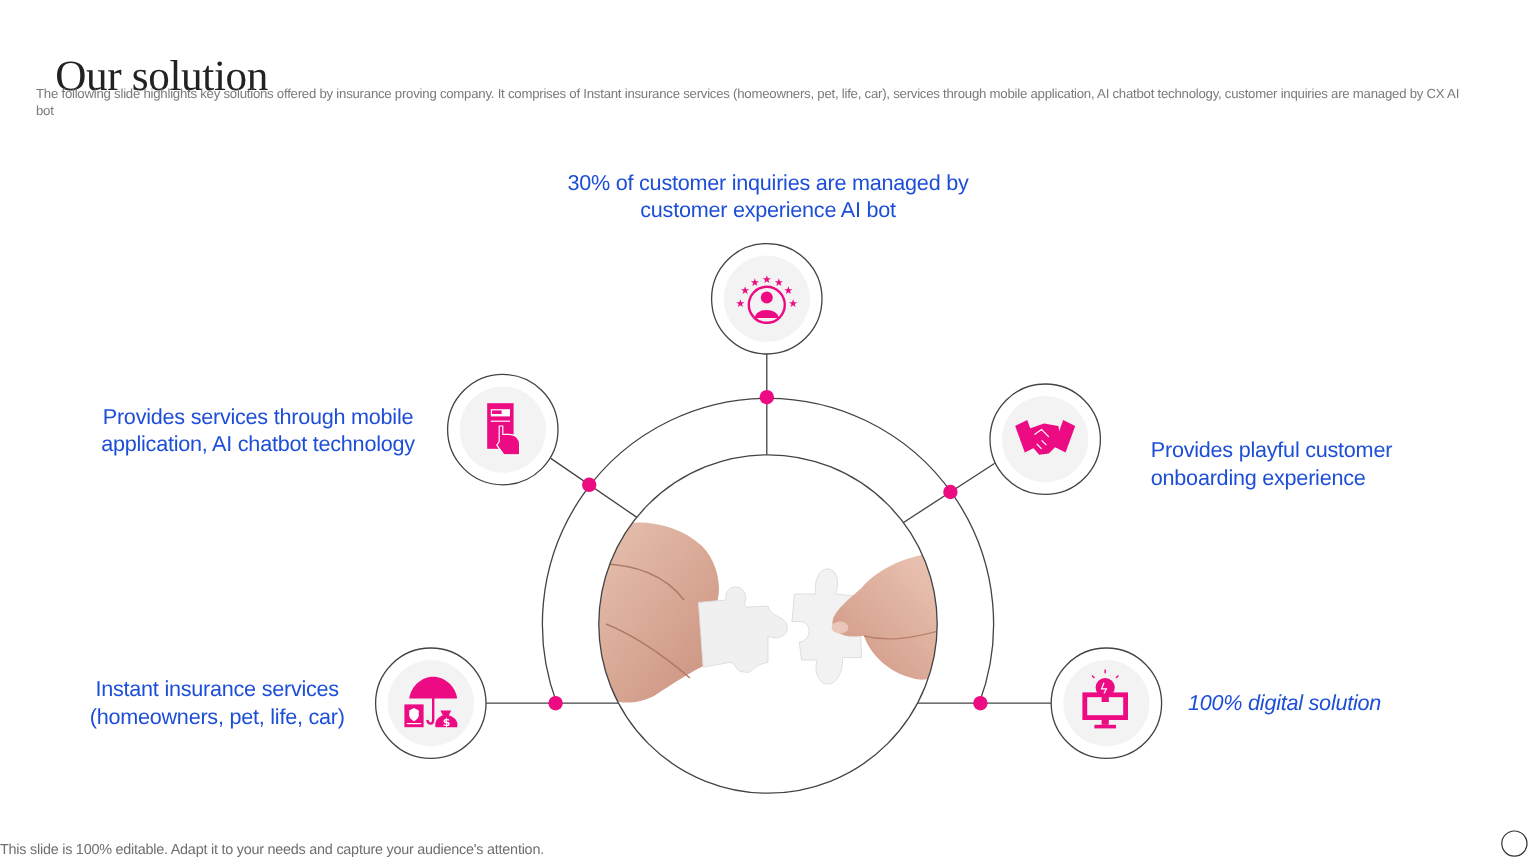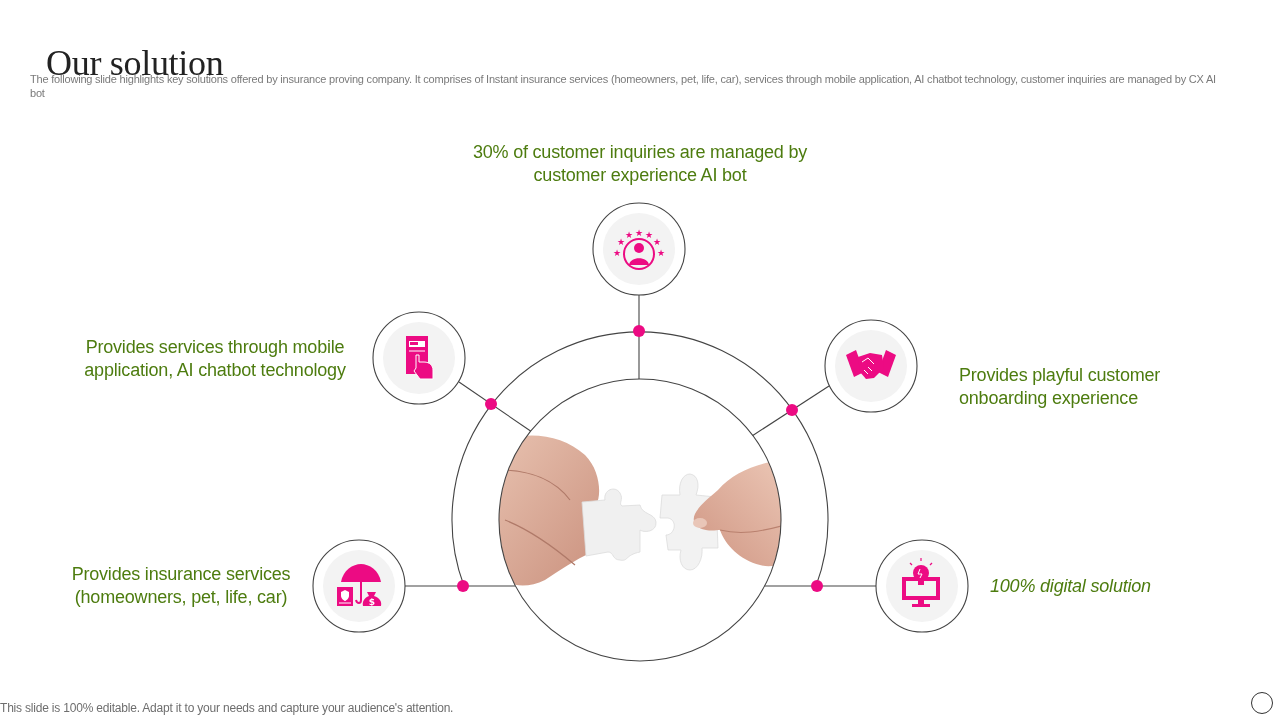--- a/index.html
+++ b/index.html
@@ -1,19 +1,19 @@
 <!DOCTYPE html>
 <html><head>
 <meta charset="utf-8">
 <style>
   html, body { margin:0; padding:0; }
   body { width:1280px; height:720px; background:#ffffff; position:relative; overflow:hidden; font-family:"Liberation Sans", sans-serif; }
   .title { position:absolute; left:30px; top:26px; font-family:"Liberation Serif", serif; font-size:36px; color:#222222; margin:16px; font-weight:normal; letter-spacing:-0.3px; }
   .subtitle { position:absolute; left:30px; top:72px; width:1200px; font-size:11px; line-height:14px; color:#7a7a7a; letter-spacing:-0.2px; }
-  .label { position:absolute; font-size:18px; line-height:23px; color:#4d7c0f; letter-spacing:-0.2px; }
+  .label { position:absolute; font-size:18px; line-height:23px; color:#1d4ed8; letter-spacing:-0.2px; }
   .label.center { text-align:center; }
   .label.left { text-align:left; }
   .diagram { position:absolute; left:0; top:0; width:1280px; height:720px; }
   .footer { position:absolute; left:0; width:1280px; top:701px; font-size:12px; color:#6e6e6e; letter-spacing:-0.2px; }
   .nav-circle { position:absolute; left:1251px; top:692px; width:22px; height:22px; border:1.3px solid #333; border-radius:50%; box-sizing:border-box; background:#fff; cursor:pointer; }
 </style>
 </head>
 <body>
 
 <h1 class="title">Our solution</h1>
@@ -154,21 +154,21 @@
   <div>Provides services through mobile</div>
   <div>application, AI chatbot technology</div>
 </div>
 
 <div class="label left" style="left:939px; top:364px; width:280px;margin-left:20px;">
   <div>Provides playful customer</div>
   <div>onboarding experience</div>
 </div>
 
 <div class="label center" style="left:45px; top:563px; width:272px;">
-  <div>Provides insurance services</div>
+  <div>Instant insurance services</div>
   <div>(homeowners, pet, life, car)</div>
 </div>
 
 <div class="label left" style="left:990px; top:575px; width:260px;font-style:italic;">
   <div>100% digital solution</div>
 </div>
 
 <div class="footer">This slide is 100% editable. Adapt it to your needs and capture your audience's attention.</div>
 <div class="nav-circle"></div>
 

